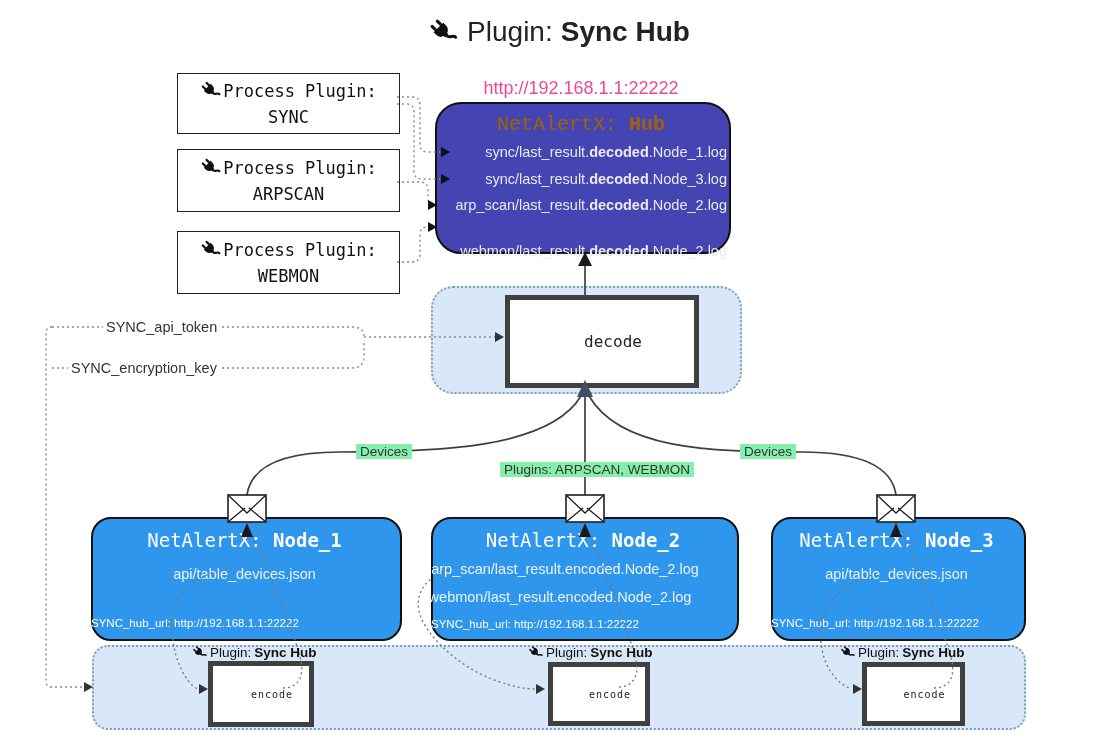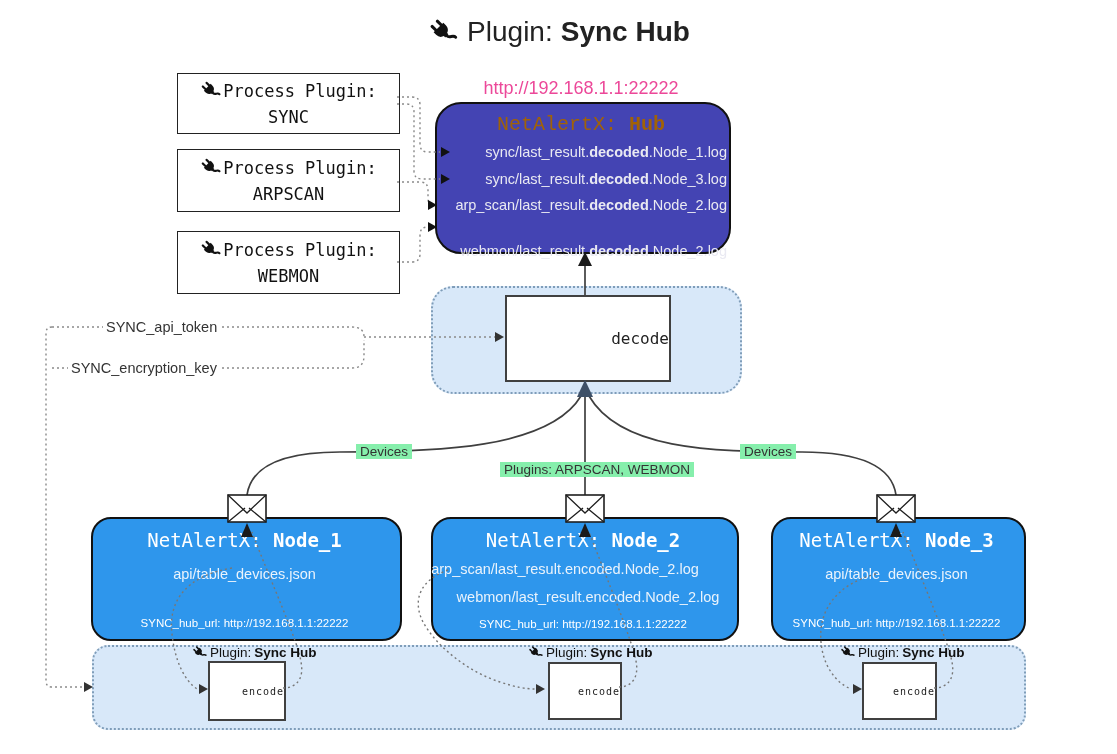--- a/index.html
+++ b/index.html
@@ -35,35 +35,35 @@
        border:2px solid #111;border-radius:26px;z-index:2;}
   .hub-title{top:113px;left:435px;width:292px;text-align:center;color:#a16207;
        font-family:Liberation Mono, monospace;font-size:20px;z-index:2;}
   .hub-line{left:435px;width:292px;text-align:right;color:#e9e9f2;font-size:14.5px;
        white-space:nowrap;z-index:2;}
   .hub-url{top:78px;left:435px;width:292px;text-align:center;font-size:18px;color:#ec4899;z-index:2;}
 
   
   .panel{background:var(--panel-fill);border:2px dotted var(--panel-border);z-index:1;}
   .decode-panel{left:431px;top:286px;width:307px;height:104px;border-radius:22px;}
-  .whitebox{background:#fff;border:2px solid #404040;z-index:2;display:flex;align-items:center;justify-content:flex-end;
-       font-family:"DejaVu Sans Mono",monospace;color:#222;}
+  .whitebox{background:#fff;border:5px solid #404040;z-index:2;display:flex;align-items:center;justify-content:center;
+       font-family:"DejaVu Sans Mono",monospace;color:#222;padding-left:22px;}
   .decode-box{left:505px;top:295px;width:162px;height:83px;font-size:16px;}
 
   
   .settings-label{font-size:14.5px;color:#333;background:#fff;padding:0 3px;z-index:6;white-space:nowrap;}
 
   
   .edge-label{font-size:13.5px;color:#333;background:#86efac;padding:0 4px;z-index:6;white-space:nowrap;}
 
   
   .node{background:var(--node-fill);border:2px solid #111;border-radius:20px;z-index:2;height:120px;top:517px;}
   .node-title{top:529px;text-align:center;color:#fff;font-family:"DejaVu Sans Mono",monospace;font-size:19px;z-index:2;white-space:nowrap;}
   .node-line{text-align:center;color:#eaf3fc;font-size:14.5px;z-index:2;white-space:nowrap;}
-  .node-url{text-align:center;color:#fff;font-size:11.5px;z-index:2;white-space:nowrap;}
+  .node-url{text-align:left;color:#fff;font-size:11.5px;z-index:2;white-space:nowrap;}
 
   
   .bar{left:92px;top:645px;width:930px;height:81px;border-radius:16px;}
   .enc-label{display:flex;align-items:center;gap:3px;font-size:13.5px;color:#111;z-index:6;white-space:nowrap;}
   .encode-box{font-size:10px;letter-spacing:1px;}
 
   .overlay{position:absolute;left:0;top:0;z-index:5;pointer-events:none;}
   .defs{position:absolute;width:0;height:0;}
 </style>
 </head>
@@ -161,21 +161,21 @@
     <span>NetAlertX: </span><span class="b">Node_1</span>
   </div>
   <div class="abs node-line" style="left:91px;width:307px;top:566px;">api/table_devices.json</div>
   <div class="abs node-url" style="left:91px;width:307px;top:617px;">SYNC_hub_url: http://192.168.1.1:22222</div>
 
   <div class="abs node" style="left:431px;width:304px;"></div>
   <div class="abs node-title" style="left:431px;width:304px;">
     <span>NetAlertX: </span><span class="b">Node_2</span>
   </div>
   <div class="abs node-line" style="left:413px;width:304px;top:561px;">arp_scan/last_result.encoded.Node_2.log</div>
-  <div class="abs node-line" style="left:436px;width:304px;top:589px;">webmon/last_result.encoded.Node_2.log</div>
+  <div class="abs node-line" style="left:408px;width:304px;top:589px;">webmon/last_result.encoded.Node_2.log</div>
   <div class="abs node-url" style="left:431px;width:304px;top:618px;">SYNC_hub_url: http://192.168.1.1:22222</div>
 
   <div class="abs node" style="left:771px;width:251px;"></div>
   <div class="abs node-title" style="left:771px;width:251px;">
     <span>NetAlertX: </span><span class="b">Node_3</span>
   </div>
   <div class="abs node-line" style="left:771px;width:251px;top:566px;">api/table_devices.json</div>
   <div class="abs node-url" style="left:771px;width:251px;top:617px;">SYNC_hub_url: http://192.168.1.1:22222</div>
 
   <div class="abs panel bar"></div>

